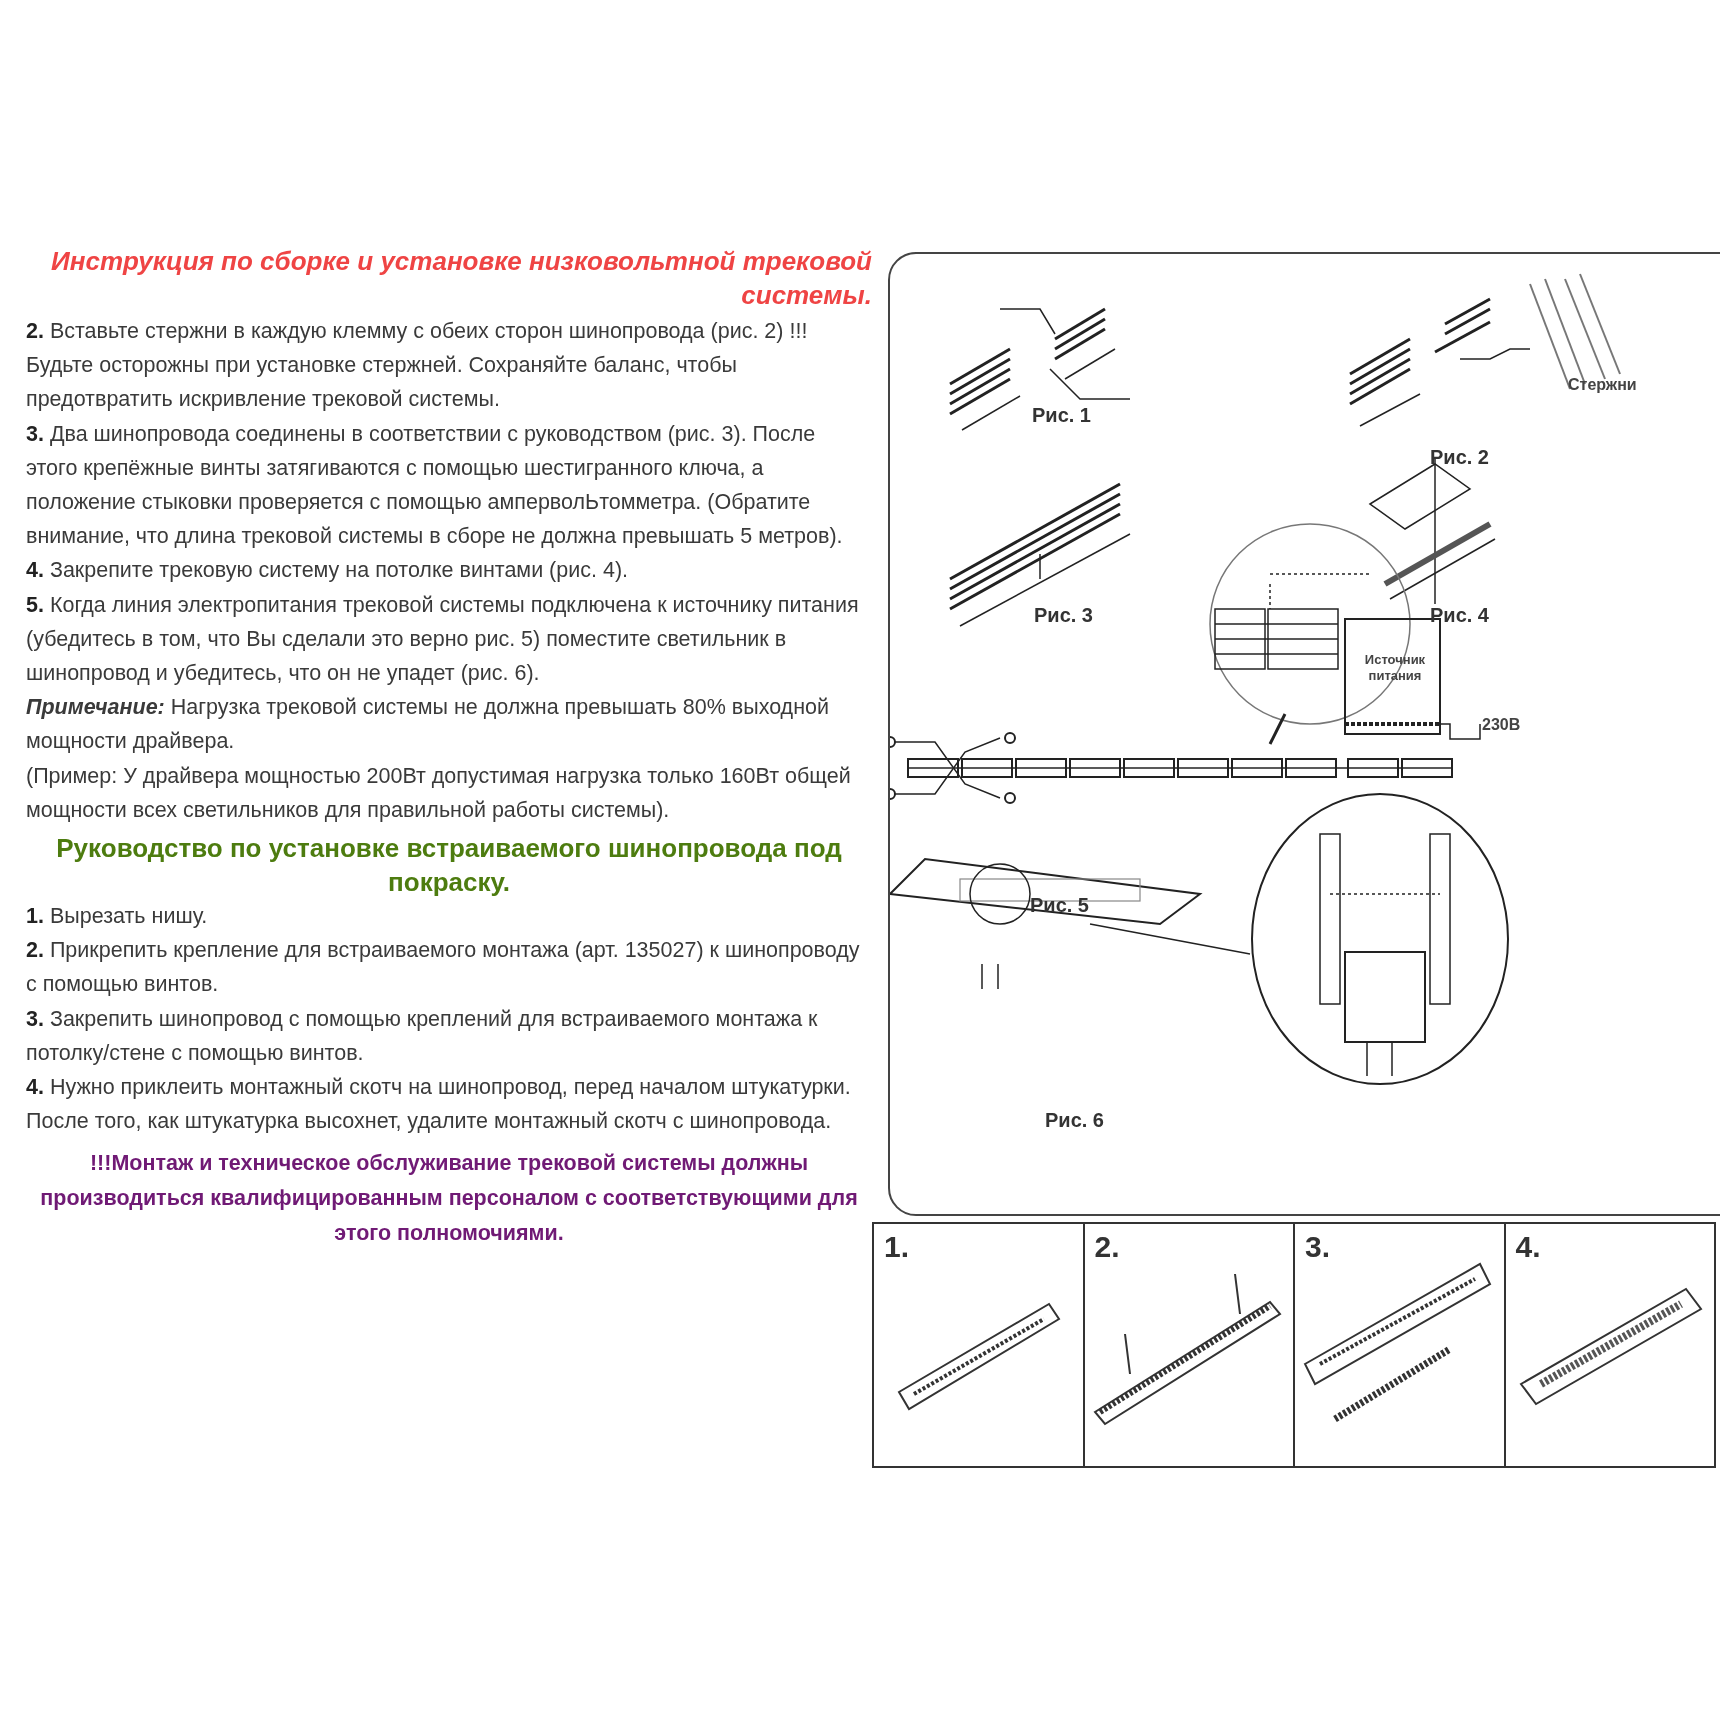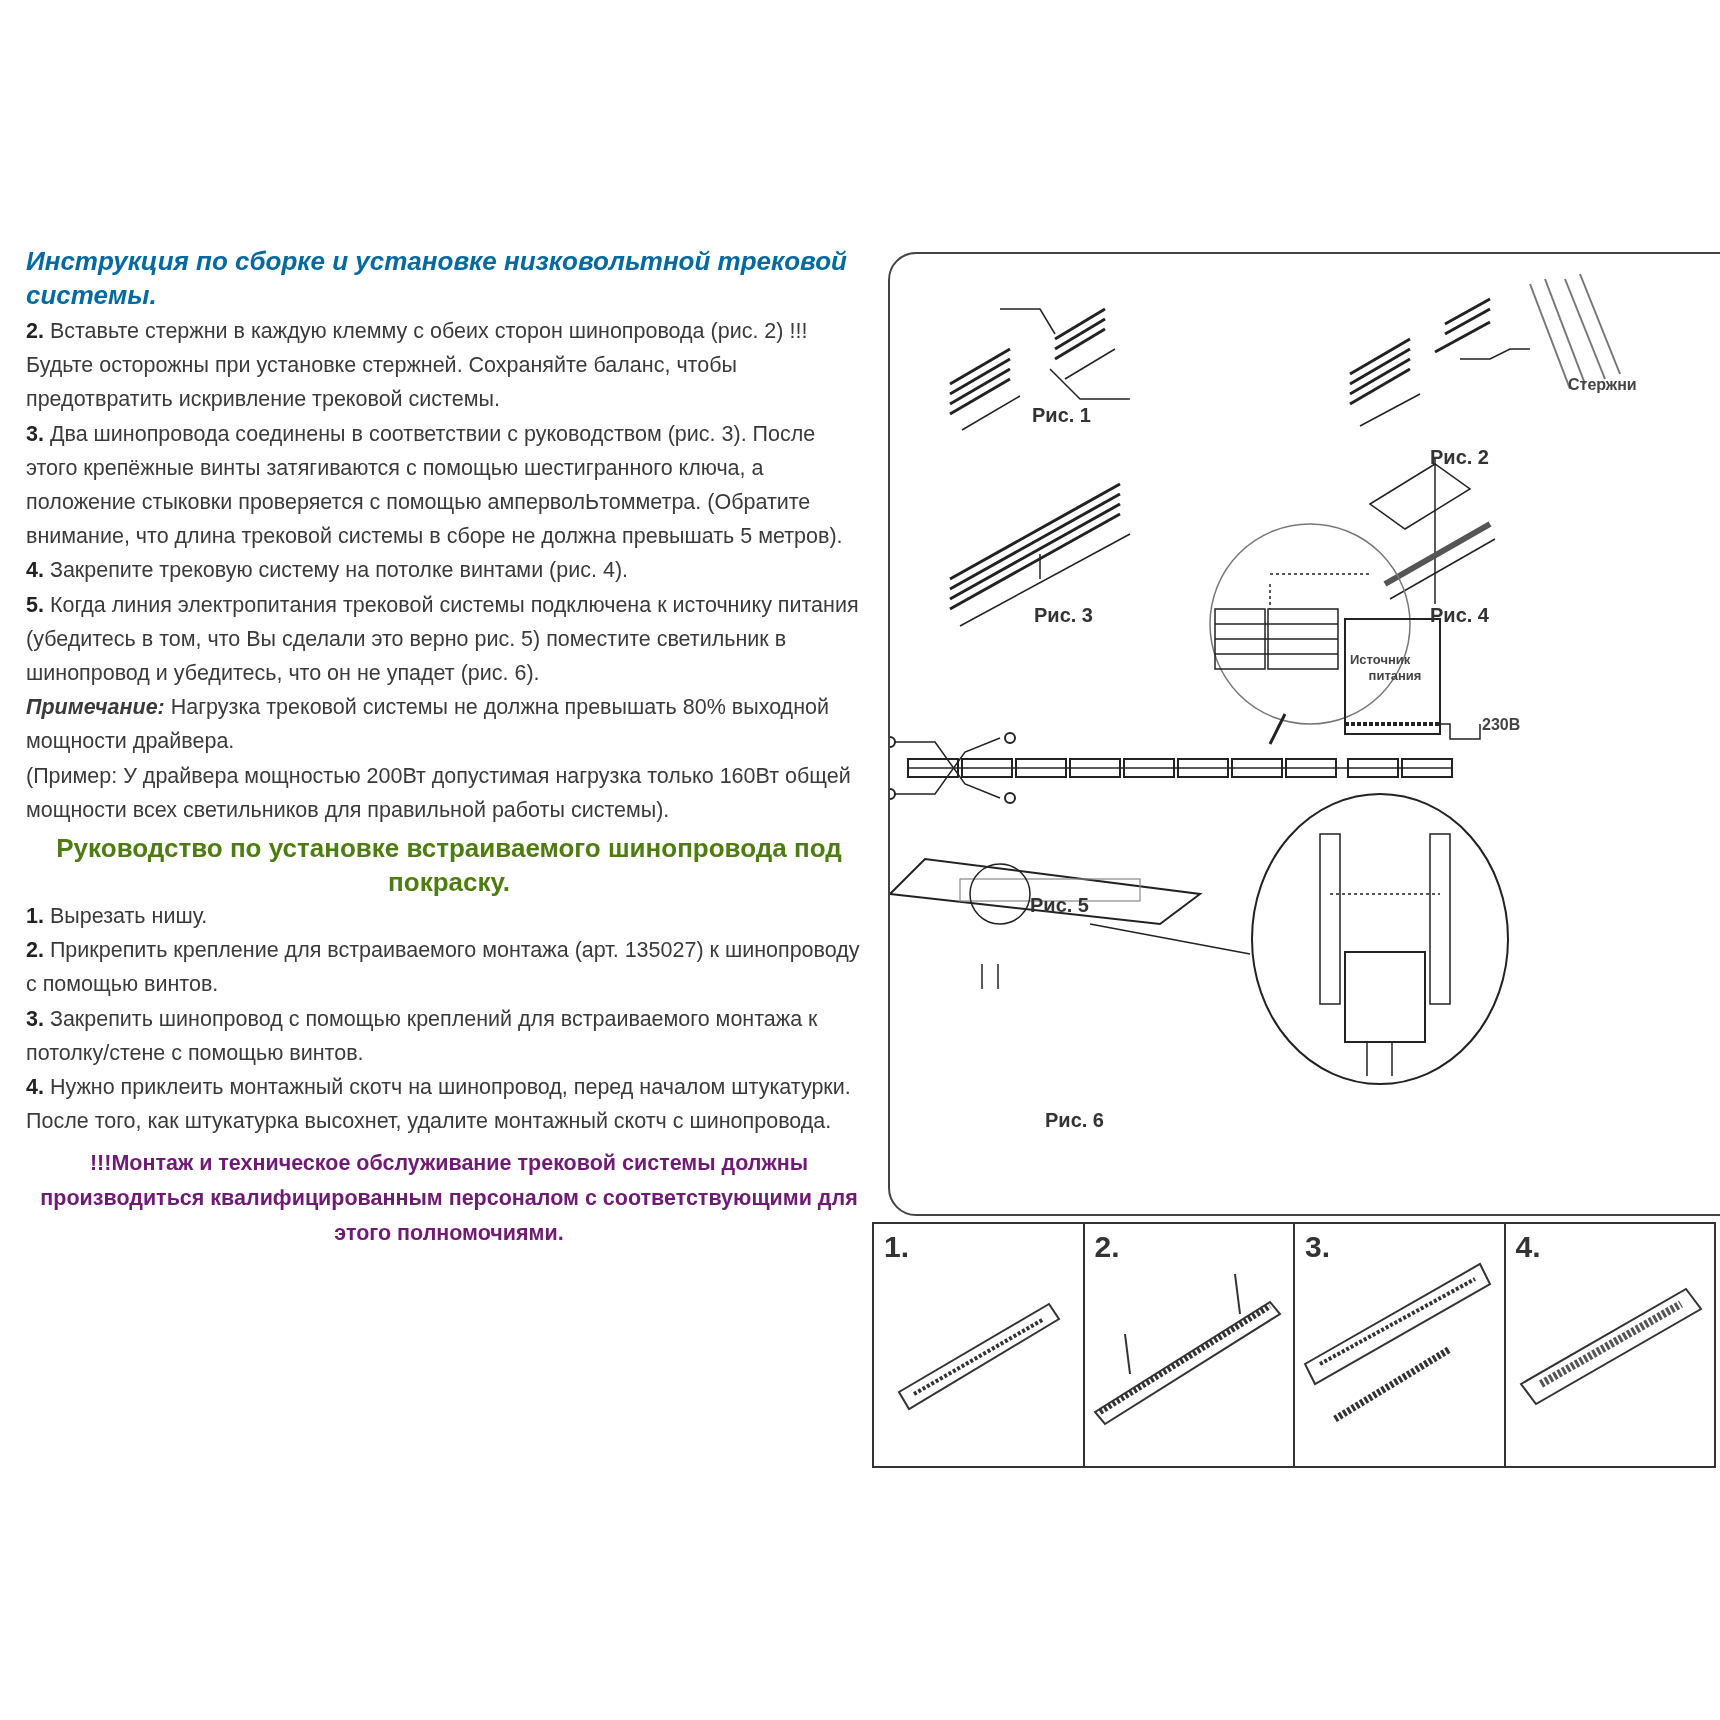--- a/index.html
+++ b/index.html
@@ -1,19 +1,19 @@
 <!DOCTYPE html>
 <html><head>
 <meta charset="utf-8">
 <style>
   html, body { margin:0; padding:0; }
   body { width:1720px; height:1720px; background:#ffffff; position:relative; overflow:hidden;
          font-family:"Liberation Sans", "DejaVu Sans", sans-serif; color:#222; }
   .text-col { position:absolute; left:26px; top:244px; width:846px; }
-  .title { font-weight:bold; font-style:italic; font-size:26px; text-align:left; line-height:34px; color:#0369a1; margin:0 0 2px 0; }
+  .title { font-weight:bold; font-style:italic; font-size:26px; text-align:right; line-height:34px; color:#ef4444; margin:0 0 2px 0; }
   .para { font-size:21.5px; line-height:34.2px; color:#3a3a3a; margin:0; text-align:left; }
   .para b { color:#222; }
   .note-label { font-style:italic; font-weight:bold; }
   .subtitle { font-weight:bold; font-size:26px; line-height:34px; text-align:center; color:#4d7c0f; margin:4px 0 0 0; }
   .warning { font-weight:bold; font-size:21.5px; line-height:35px; text-align:center; color:#701a75; margin:8px 0 0 0; }
   .diagram-panel { position:absolute; left:888px; top:252px; width:816px; height:960px;
                    border:2px solid #444; border-radius:28px; background:#fff;padding-left:44px; }
   .fig-label { position:absolute; font-size:20px; font-weight:bold; color:#333; }
   .small-label { position:absolute; font-size:16px; font-weight:bold; color:#444; }
   .steps { position:absolute; left:872px; top:1222px; width:840px; height:242px;
@@ -157,21 +157,21 @@
         <line x1="502" y1="788" x2="502" y2="822" stroke-width="1.5"></line>
       </g>
     </g>
   </svg>
 
   <div class="fig-label" style="left:142px; top:150px;">Рис. 1</div>
   <div class="fig-label" style="left:540px; top:150px;margin-top:42px;">Рис. 2</div>
   <div class="small-label" style="left:678px; top:122px;">Стержни</div>
   <div class="fig-label" style="left:144px; top:350px;">Рис. 3</div>
   <div class="fig-label" style="left:540px; top:350px;">Рис. 4</div>
-  <div class="small-label" style="left:460px; top:398px; font-size:13px; width:90px; ">Источник</div>
+  <div class="small-label" style="left:460px; top:398px; font-size:13px; width:90px; text-align:center;">Источник</div>
   <div class="small-label" style="left:460px; top:414px; font-size:13px; width:90px; text-align:center;">питания</div>
   <div class="small-label" style="left:592px; top:462px;">230В</div>
   <div class="fig-label" style="left:140px; top:640px;">Рис. 5</div>
   <div class="fig-label" style="left:155px; top:855px;">Рис. 6</div>
 </div>
 
 <div class="steps">
   <div class="step">
     <span class="step-num">1.</span>
     <svg width="208" height="240">

